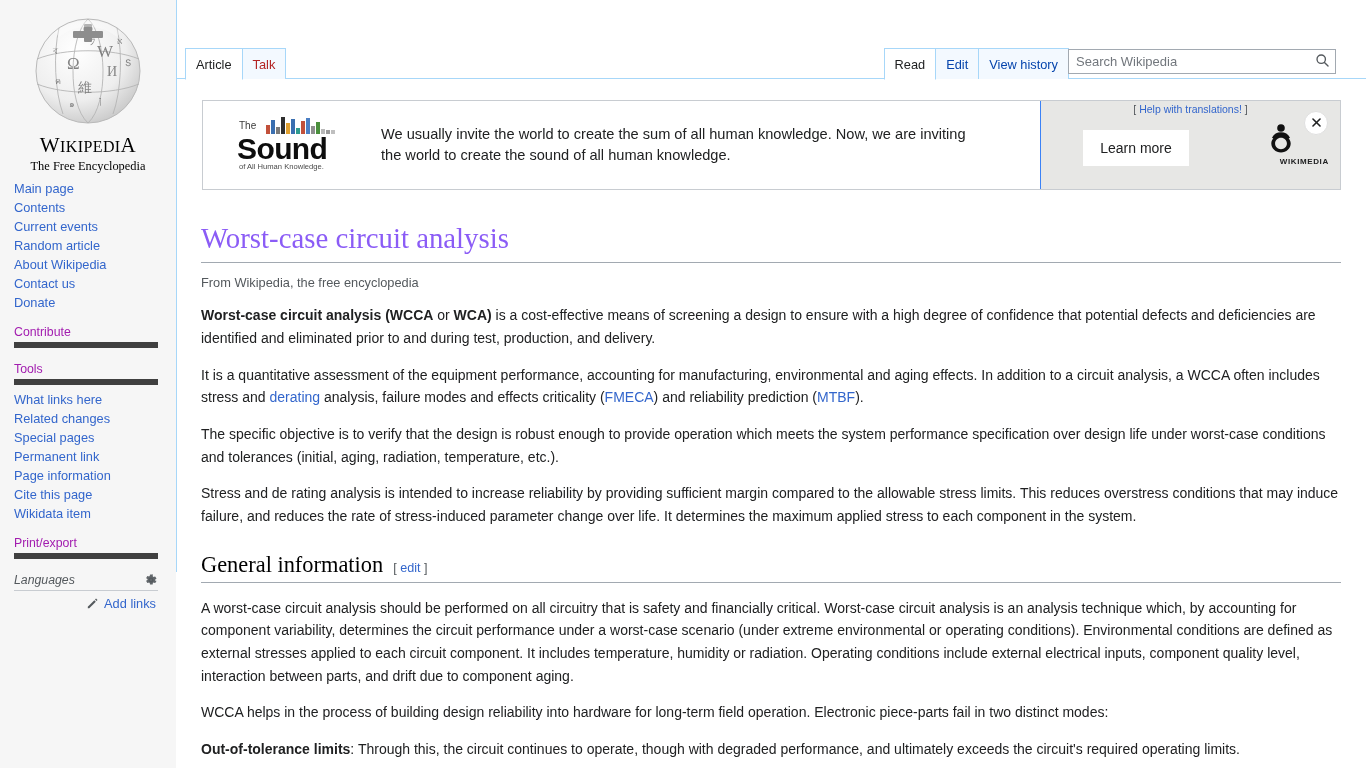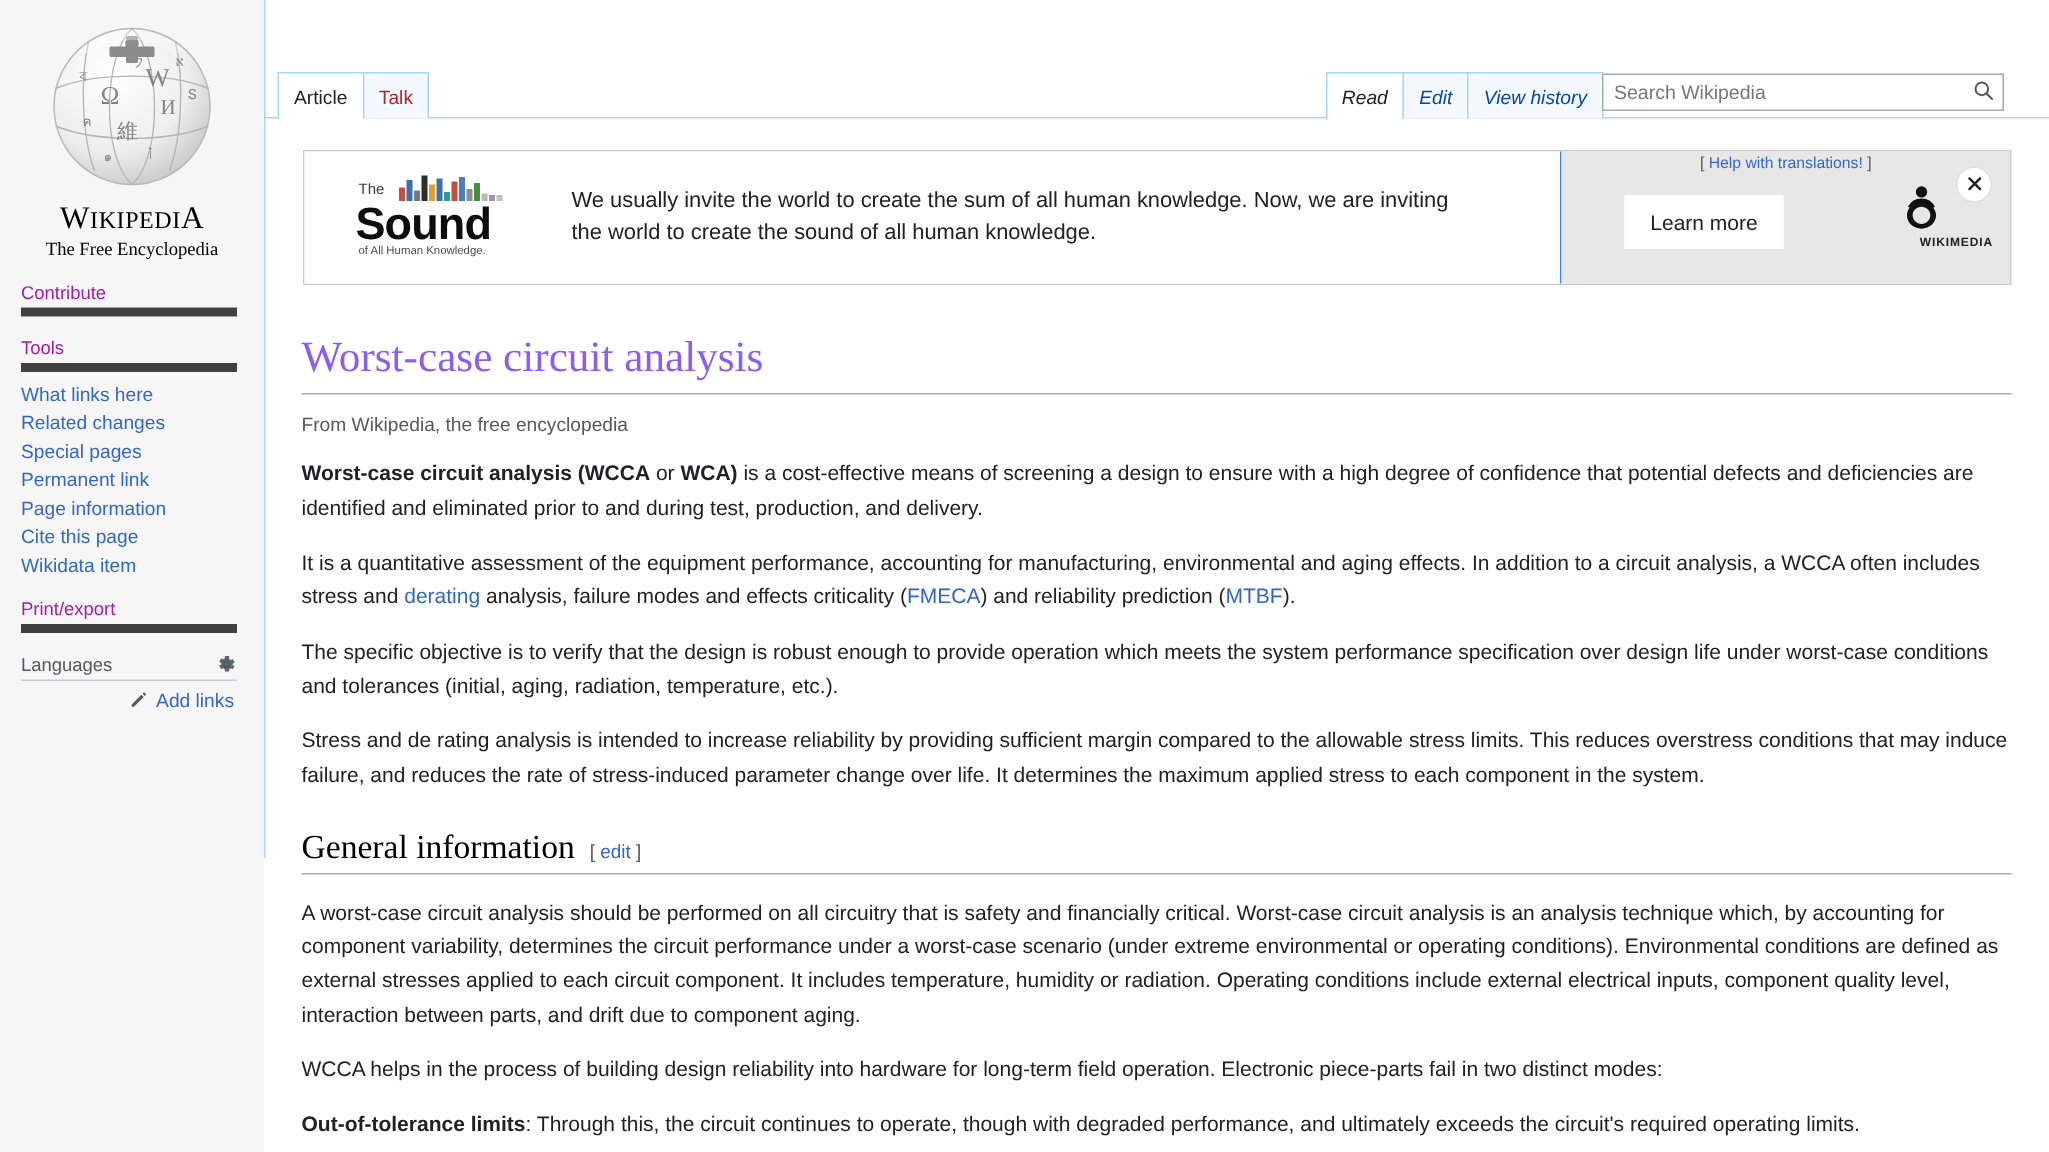--- a/index.html
+++ b/index.html
@@ -116,20 +116,21 @@
     cursor: pointer;
   }
 
   .portal-heading-row {
     display: flex;
     align-items: center;
     justify-content: space-between;
     margin: 10px 10px 4px 0;
     border-bottom: 1px solid #c8ccd1;
     padding: 4px 0 3px 0;
+    font-style: italic;
   }
   .portal-heading-row .ph-text { font-size: 12.3px; color: #54595d; }
   .gear-icon { width: 14px; height: 14px; cursor: pointer; }
   .addlinks-row {
     text-align: right;
     padding-right: 12px;
     margin-top: 4px;
   }
   .addlinks-row a {
     color: #3366cc;
@@ -184,21 +185,20 @@
     margin-bottom: -1px;
   }
   .tab.newpage { color: #b32424; }
 
   .view-tabs {
     position: absolute;
     right: 298px; top: 0;
     display: flex;
     align-items: flex-end;
     height: 33px;
-    font-style: italic;
   }
 
   #search-wrap {
     position: absolute;
     right: 30px; top: 3px;
     width: 268px; height: 25px;
   }
   #search-input {
     width: 100%; height: 100%;
     box-sizing: border-box;
@@ -415,20 +415,29 @@
         <path d="M26 18 a52 52 0 0 1 66 0 l-4 5 a46 46 0 0 0 -58 0 z" fill="#ffffff" opacity="0.35"></path>
       </svg>
     </div>
     <div class="wordmark">
       <span>W</span><span class="small">IKIPEDI</span><span>A</span>
     </div>
     <div class="tagline">The Free Encyclopedia</div>
   </div>
 
   <div class="nav-portal">
+    <ul class="nav-list">
+      <li><a>Main page</a></li>
+      <li><a>Contents</a></li>
+      <li><a>Current events</a></li>
+      <li><a>Random article</a></li>
+      <li><a>About Wikipedia</a></li>
+      <li><a>Contact us</a></li>
+      <li><a>Donate</a></li>
+    </ul>
 
     <div class="portal-heading">Contribute</div>
 
     <div class="portal-heading">Tools</div>
     <ul class="nav-list">
       <li><a>What links here</a></li>
       <li><a>Related changes</a></li>
       <li><a>Special pages</a></li>
       <li><a>Permanent link</a></li>
       <li><a>Page information</a></li>

